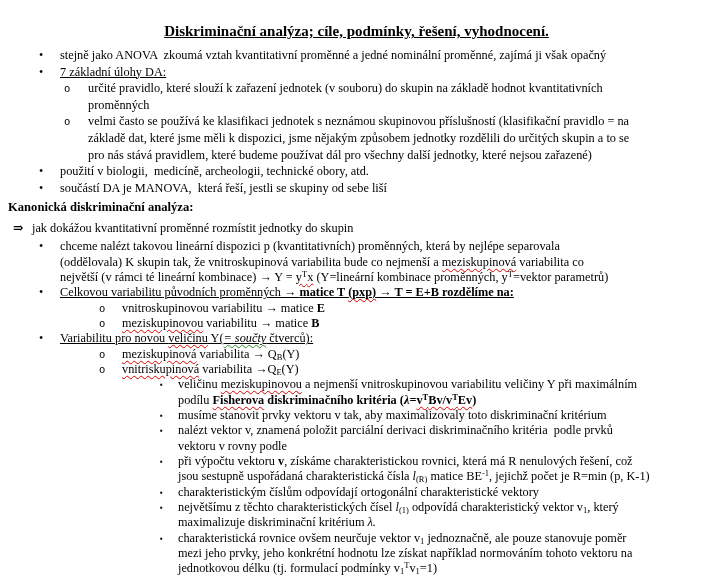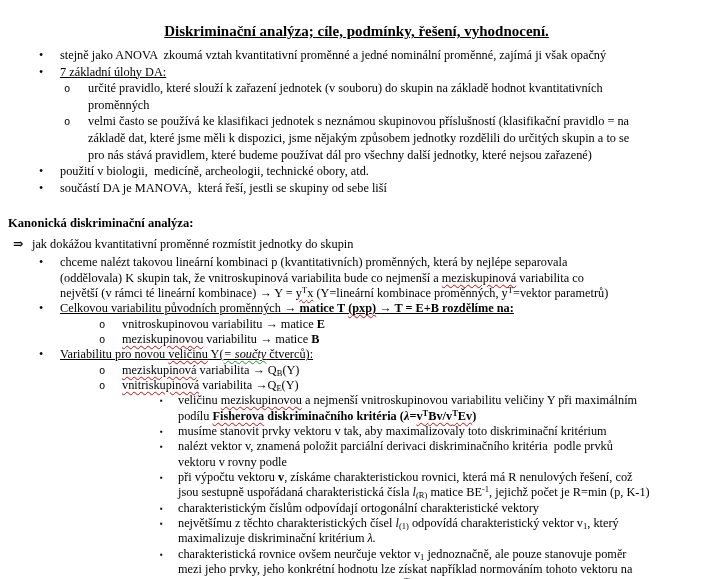--- a/index.html
+++ b/index.html
@@ -7,21 +7,21 @@
     width:713px;height:579px;overflow:hidden;background:#ffffff;color:#000000;
     font-family:"Liberation Serif","DejaVu Serif",serif;font-size:12.3px;
   }
   .page{position:relative;width:713px;height:579px;}
   .title{
     margin:23px 0 0 0;text-align:center;font-weight:bold;font-size:15px;
     text-decoration:underline;white-space:pre;
   }
   .s1{margin-top:7px;}
   .s1 .ln{height:16.6px;line-height:16.6px;}
-  .heading{margin:20px 0 0 8px;font-weight:bold;font-size:12.6px;height:15.5px;line-height:15.5px;white-space:pre;}
+  .heading{margin:4px 0 0 8px;font-weight:bold;font-size:12.6px;height:15.5px;line-height:15.5px;white-space:pre;}
   .arrowln{margin-top:5px;height:15.35px;line-height:15.35px;}
   .s2l{margin-top:3px;}
   .s2l .ln{height:15.35px;line-height:15.35px;}
   .ln{position:relative;white-space:pre;}
   
   .pa{padding-left:60px;}
   .pb{padding-left:88px;}
   .pc{padding-left:122px;}
   .pd{padding-left:178px;}
   .pe{padding-left:32px;}
@@ -59,21 +59,21 @@
     <div class="ln pb"><span>pro nás stává pravidlem, které budeme používat dál pro všechny další jednotky, které nejsou zařazené)</span></div>
     <div class="ln pa"><span class="bu bd">•</span><span>použití v biologii,  medicíně, archeologii, technické obory, atd.</span></div>
     <div class="ln pa"><span class="bu bd">•</span><span>součástí DA je MANOVA,  která řeší, jestli se skupiny od sebe liší</span></div>
   </div>
 
   <div class="heading">Kanonická diskriminační analýza:</div>
 
   <div class="ln pe arrowln"><span class="bu ba">⇒</span><span>jak dokážou kvantitativní proměnné rozmístit jednotky do skupin</span></div>
 
   <div class="s2l">
-    <div class="ln pa"><span class="bu bd">•</span><span>chceme nalézt takovou lineární kombinaci p (kvantitativních) proměnných, která by nejlépe separovala</span></div>
+    <div class="ln pa"><span class="bu bd">•</span><span>chceme nalézt takovou lineární dispozici p (kvantitativních) proměnných, která by nejlépe separovala</span></div>
     <div class="ln pa"><span>(oddělovala) K skupin tak, že vnitroskupinová variabilita bude co nejmenší a </span><span class="wr">meziskupinová</span><span> variabilita co</span></div>
     <div class="ln pa"><span>největší (v rámci té lineární kombinace) → Y = </span><span class="wr"><span>y</span><sup>T</sup><span>x</span></span><span> (Y=lineární kombinace proměnných, y</span><sup>T</sup><span>=vektor parametrů)</span></div>
 
     <div class="ln pa"><span class="bu bd">•</span><span class="ul"><span>Celkovou variabilitu původních proměnných → </span><span class="b">matice T </span><span class="b wr">(pxp)</span><span class="b"> → T = E+B rozdělíme na:</span></span></div>
     <div class="ln pc"><span class="bu bo">o</span><span>vnitroskupinovou variabilitu → matice </span><span class="b">E</span></div>
     <div class="ln pc"><span class="bu bo">o</span><span class="wr">meziskupinovou</span><span> variabilitu → matice </span><span class="b">B</span></div>
 
     <div class="ln pa"><span class="bu bd">•</span><span class="ul"><span>Variabilitu pro novou </span><span class="wr">veličinu</span><span> Y(</span><span class="wg">= součty</span><span> čtverců):</span></span></div>
     <div class="ln pc"><span class="bu bo">o</span><span class="wr">meziskupinová</span><span> variabilita → Q</span><sub>B</sub><span>(Y)</span></div>
     <div class="ln pc"><span class="bu bo">o</span><span class="wr">vnitriskupinová</span><span> variabilita →Q</span><sub>E</sub><span>(Y)</span></div>

